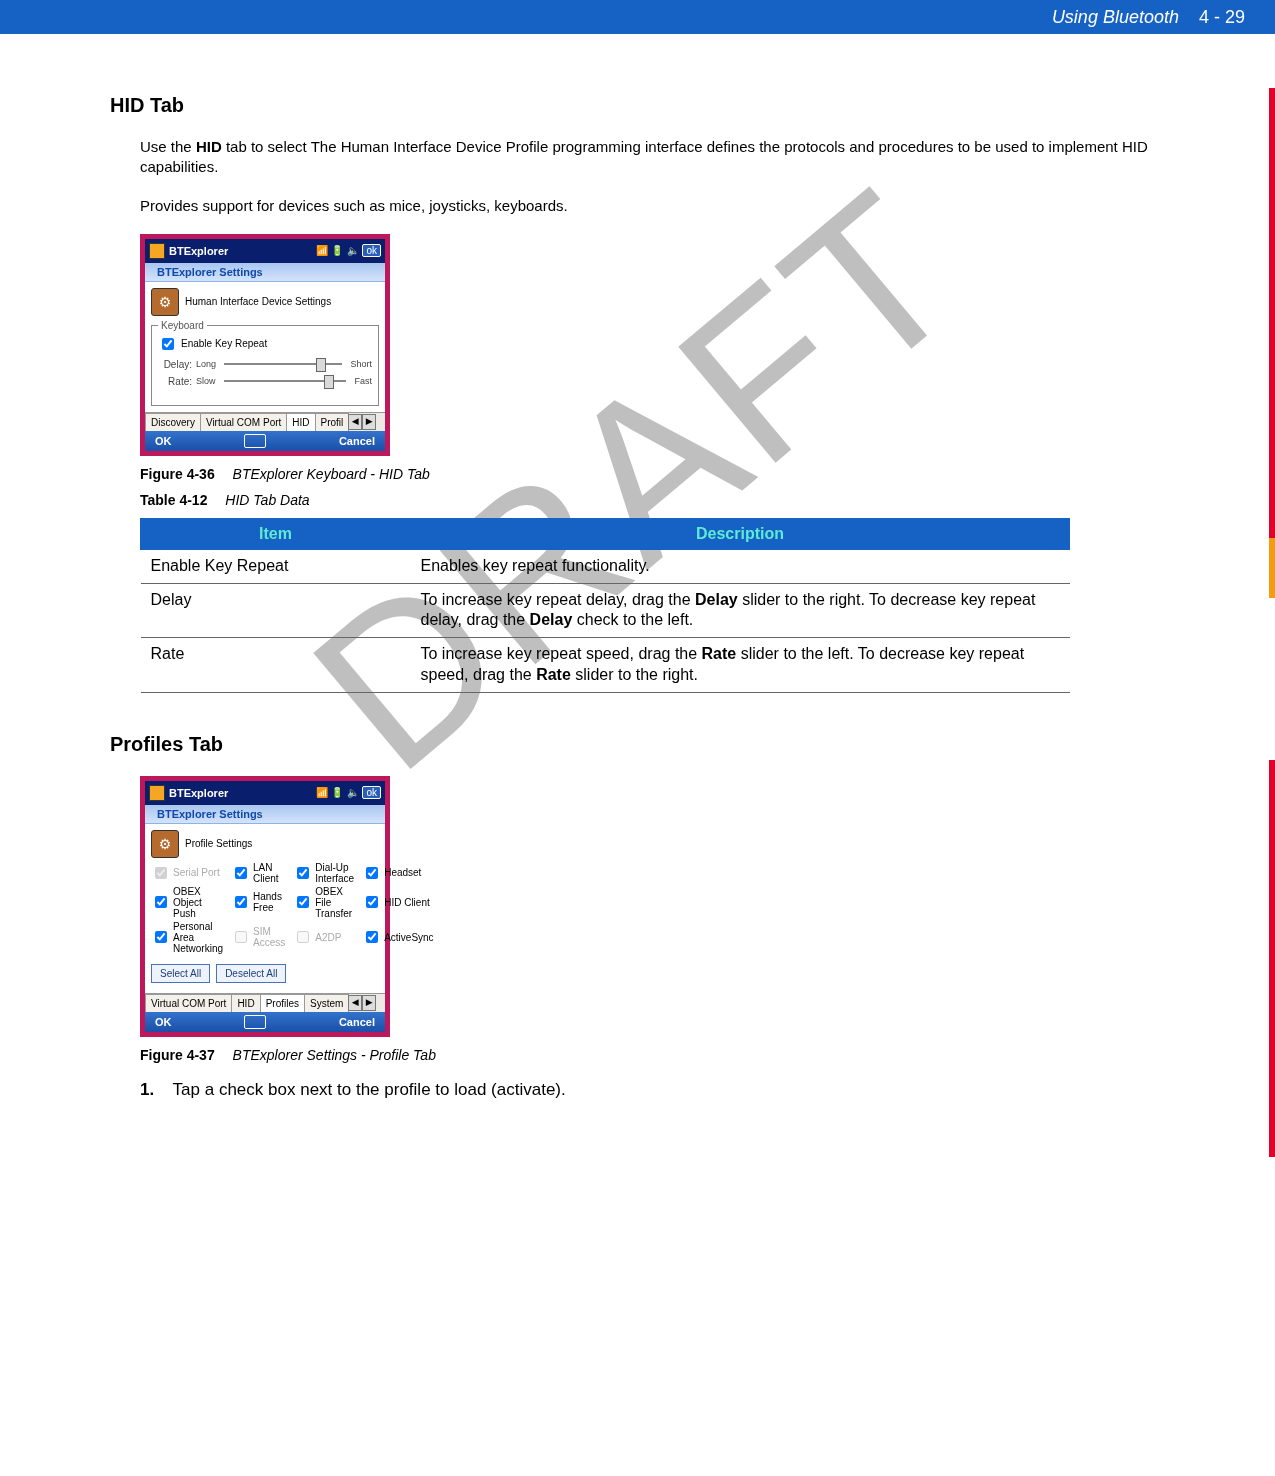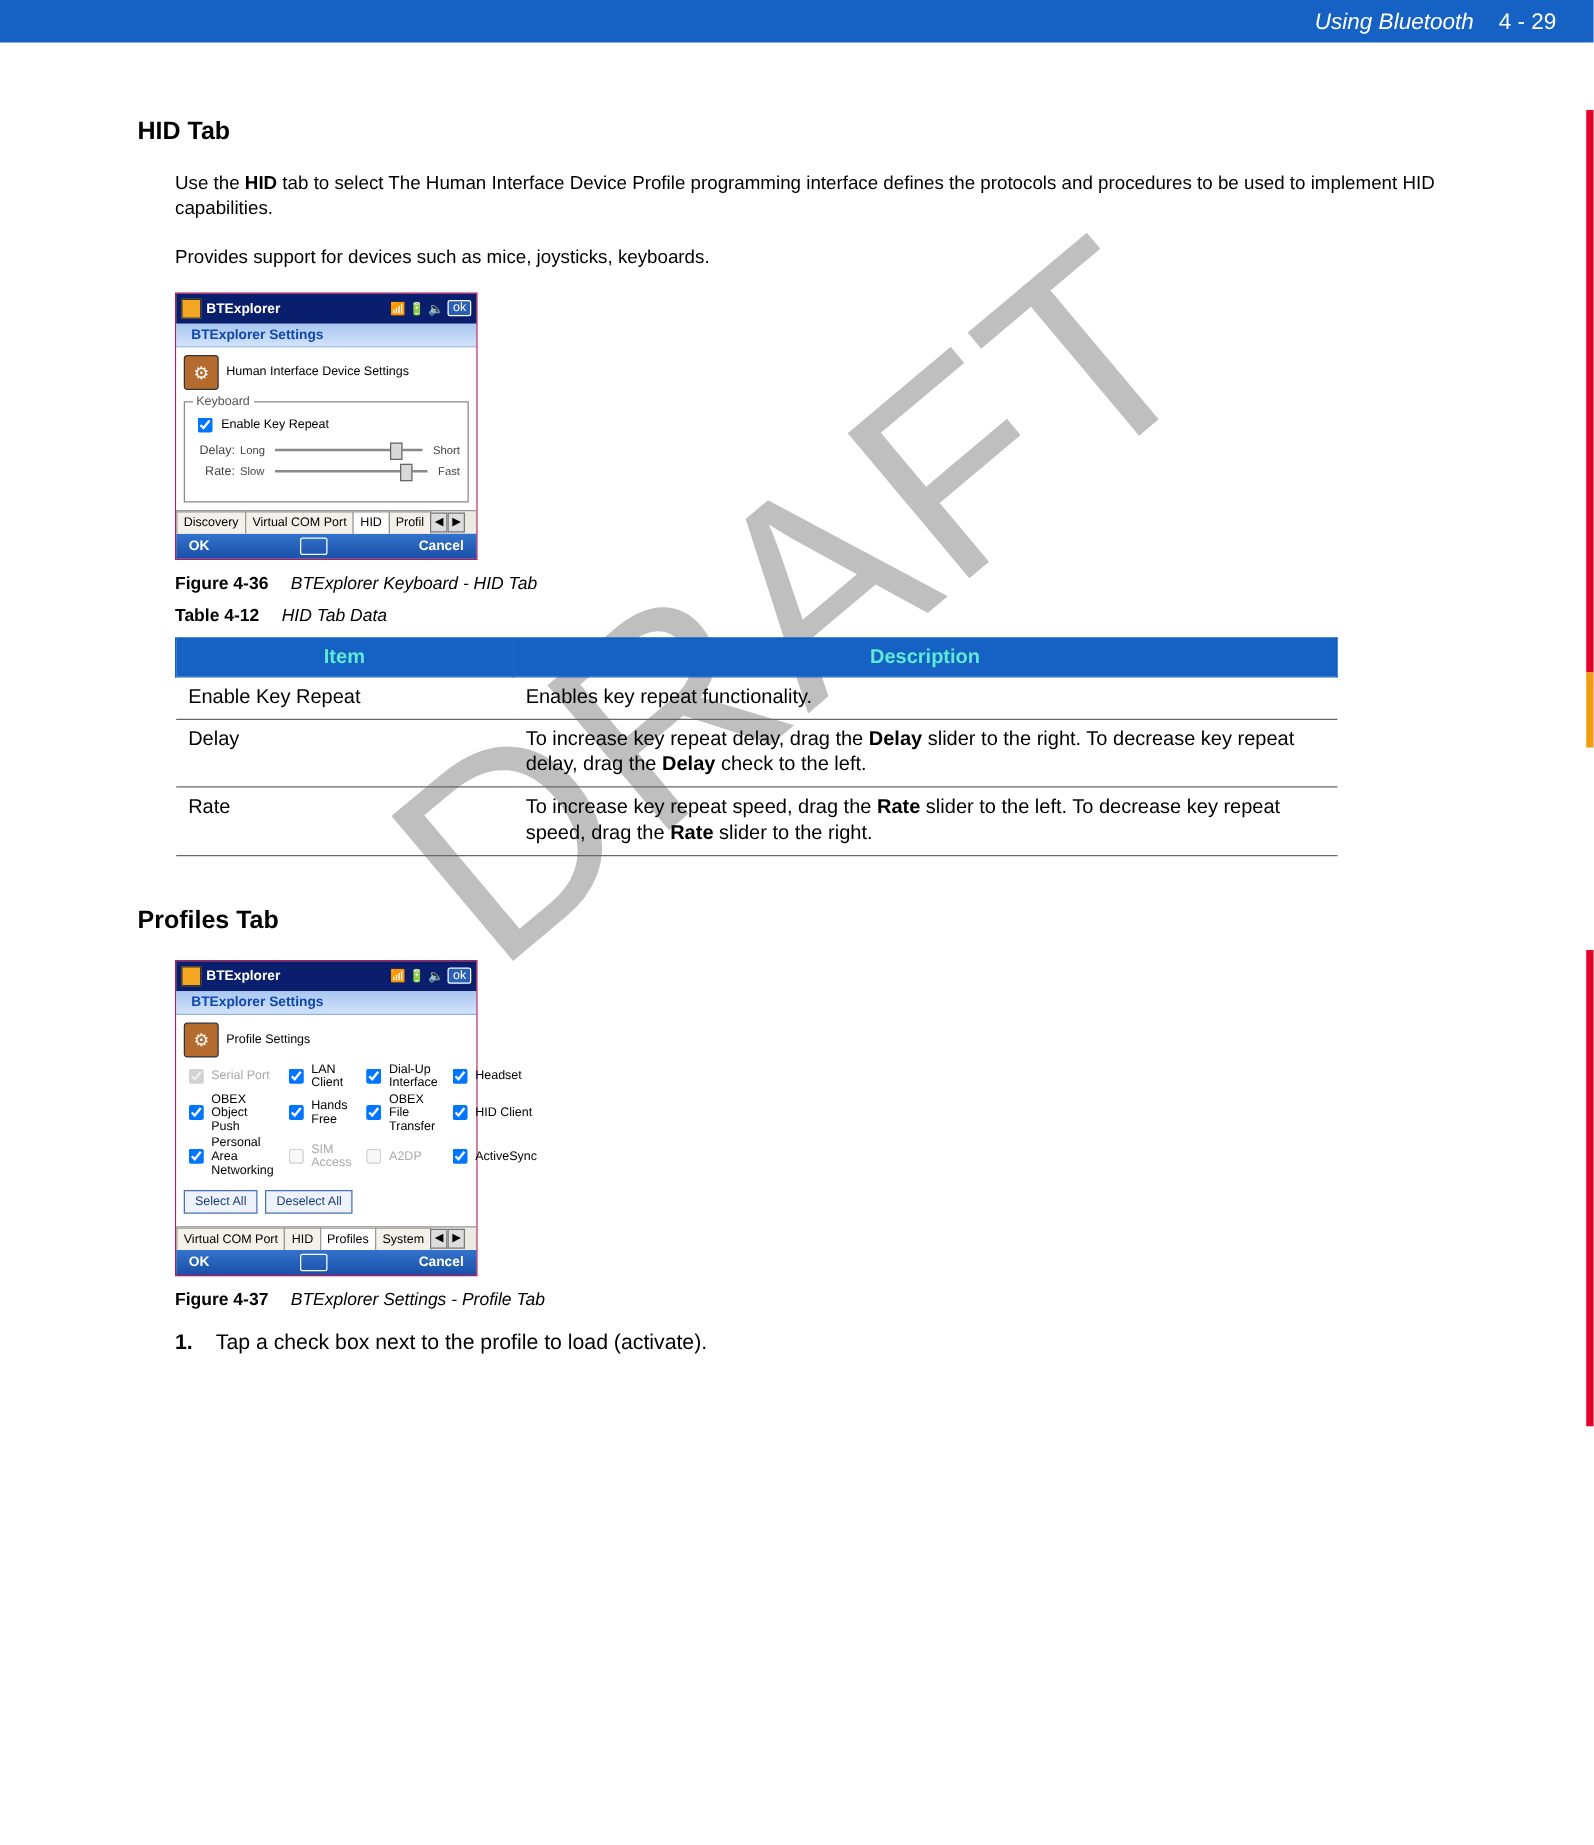--- a/index.html
+++ b/index.html
@@ -95,21 +95,21 @@
     z-index: 0;
     font-weight: normal;
     letter-spacing: 4px;
   }
   .fg { position: relative; z-index: 1; }
 
   
   .mock {
     margin-left: 30px;
     width: 240px;
-    border: 1px solid #be185d;
+    border: 5px solid #be185d;
     font-family: Tahoma, Arial, sans-serif;
     font-size: 10px;
     background: #eceae4;
     position: relative;
     z-index: 1;
   }
   .mock-titlebar {
     background: #0a1e6e;
     color: #fff;
     display: flex;

